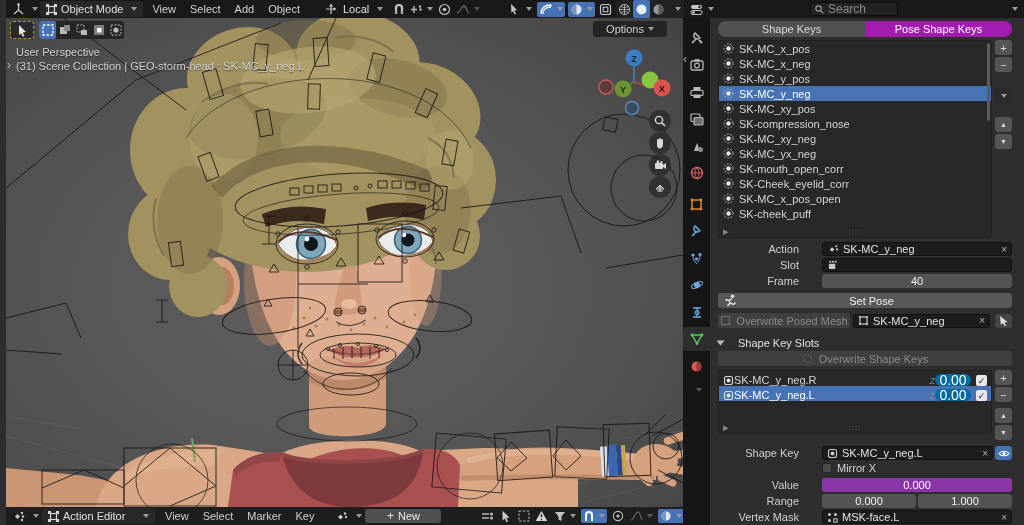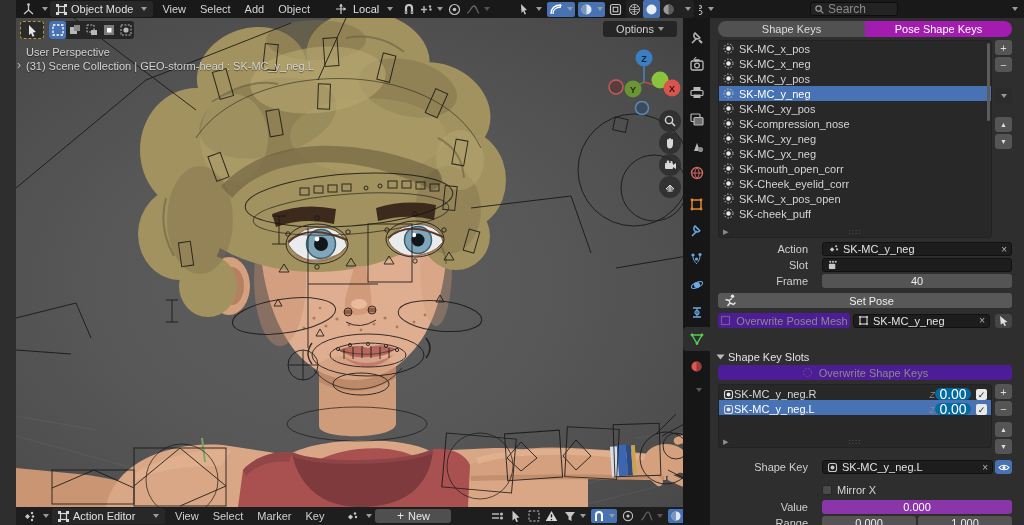--- a/index.html
+++ b/index.html
@@ -7,21 +7,21 @@
   body{font-family:"Liberation Sans","DejaVu Sans",sans-serif;font-size:11px;color:#d8d8d8;-webkit-font-smoothing:antialiased}
   .screen{position:relative;width:1024px;height:525px;overflow:hidden;background:#2e2e2e}
 
   
   .ch{width:0;height:0;border-left:3px solid transparent;border-right:3px solid transparent;border-top:4px solid #9a9a9a;display:inline-block;margin-left:4px;flex:none}
   .btn{display:flex;align-items:center;justify-content:center;background:#585858;border-radius:3px;color:#e6e6e6;cursor:default}
   .xx{color:#b5b5b5;font-size:10px;margin-left:4px;flex:none}
   .ellip{white-space:nowrap;overflow:hidden;text-overflow:ellipsis}
 
   
-  .left{position:absolute;left:16px;top:0;width:683px;height:432px}
+  .left{position:absolute;left:6px;top:0;width:683px;height:432px}
   .vph{position:absolute;left:0;top:0;width:683px;height:18px;background:#191919;display:flex;align-items:center;padding:0 5px;gap:2px;z-index:5}
   .vph .menu{padding:2px 7px;color:#d4d4d4}
   .dd{display:flex;align-items:center;background:#282828;border-radius:3px;padding:2px 6px;gap:4px;color:#e0e0e0}
   .vicon{width:15px;height:14px;display:inline-flex;align-items:center;justify-content:center;flex:none}
   .hl{background:#4772b3;border-radius:2px}
   .iconbtn{display:flex;align-items:center;padding:1px 2px;border-radius:2px}
   .sp{width:7px}
 
   .viewport{position:absolute;left:0;top:18px;width:683px;height:489px;overflow:hidden;
     background:radial-gradient(ellipse at 45% 55%,#5e5e5e 0%,#575757 45%,#4a4a4a 85%,#424242 100%)}
@@ -61,30 +61,30 @@
   .lrow.selected{background:#4772b3;color:#fff}
   .lfoot{position:absolute;bottom:0;left:0;right:0;height:11px;display:flex;align-items:center;color:#8a8a8a}
   .grip{position:absolute;left:50%;transform:translateX(-50%);bottom:1px;color:#666;font-size:8px;letter-spacing:1px}
   .btncol{width:17px;display:flex;flex-direction:column;gap:2px}
   .sqb{width:17px;height:15px;display:flex;align-items:center;justify-content:center;background:#555;border-radius:3px;color:#ddd;font-size:11px}
   .sqb.dark{background:#2b2b2b;margin-top:14px}
   .sqb .arr{font-size:7px;color:#ddd}
   .scrollbar{position:absolute;right:1px;top:2px;width:3px;height:78px;background:#5c5c5c;border-radius:2px}
 
   .frow{display:flex;align-items:center;margin-top:2px;height:14px}
-  .flabel{width:104px;text-align:right;padding-right:14px;color:#cfcfcf;flex:none}
+  .flabel{width:104px;text-align:right;padding-right:23px;color:#cfcfcf;flex:none}
   .fval{flex:1;display:flex;align-items:center;height:14px}
   .idfield{flex:1;display:flex;align-items:center;background:#1d1d1d;border:1px solid #111;border-radius:3px;height:14px;padding:0 4px;gap:4px;color:#e2e2e2}
   .numfield{flex:1;display:flex;align-items:center;justify-content:center;background:#545454;border-radius:3px;height:14px;color:#efefef}
   .slider{flex:1;display:flex;align-items:center;justify-content:center;border-radius:3px;height:14px;color:#fff}
   .wide{display:flex;align-items:center;height:15px;margin-top:5px}
   .setpose{flex:1;display:flex;align-items:center;background:#585858;border-radius:3px;height:15px;padding:0 6px}
   .setpose .lbl{flex:1;text-align:center;color:#eee}
-  .disab{background:#4c1d95;color:#8a8a8a}
-  .secthead{display:flex;align-items:center;gap:5px;margin-top:22px;height:14px;color:#e0e0e0}
+  .disab{background:#404040;color:#8a8a8a}
+  .secthead{display:flex;align-items:center;gap:15px;margin-top:8px;height:14px;color:#e0e0e0}
   .chev-open{width:0;height:0;border-top:4px solid transparent;border-bottom:4px solid transparent;border-left:5px solid #bbb;transform:rotate(90deg)}
   .srow{height:15px;display:flex;align-items:flex-end;padding:0 4px;color:#d6d6d6}
   .srow.selected{background:#4772b3;color:#fff}
   .drv{color:#8a8a8a;font-size:9px;font-style:italic;margin-left:auto}
   .chip{width:36px;height:12px;background:#0369a1;border-radius:6px;color:#fff;display:flex;align-items:center;justify-content:center;font-size:14px}
   .ck{width:11px;height:11px;background:#e9e9e9;border-radius:2px;color:#1a1a1a;font-size:9px;display:flex;align-items:center;justify-content:center;margin-left:5px}
   .cb{width:10px;height:10px;background:#4a4a4a;border:1px solid #252525;border-radius:2px;margin-right:5px}
   .eyebtn{width:17px;height:14px;background:#4772b3;border-radius:3px;display:flex;align-items:center;justify-content:center;margin-left:2px}
   .pickbtn{width:17px;height:14px;background:#454545;border-radius:3px;display:flex;align-items:center;justify-content:center;margin-left:2px}
   svg{display:block}
@@ -1028,21 +1028,21 @@
           </div>
           <span class="eyebtn">
               <svg width="12" height="9" viewBox="0 0 12 9">
                 <path d="M1 4.5 C3 1.5 9 1.5 11 4.5 C9 7.5 3 7.5 1 4.5 Z" fill="none" stroke="#fff" stroke-width="1.2"></path>
                 <circle cx="6" cy="4.5" r="1.6" fill="#fff"></circle>
               </svg>
             </span>
         </div>
       </div>
 
-      <div class="frow" style="margin-top:9px">
+      <div class="frow" style="margin-top:1px">
         <span class="flabel"></span>
         <div class="fval" style="justify-content:flex-start">
           <span class="cb"></span>
           <span style="color:#d5d5d5">Mirror X</span>
         </div>
       </div>
 
       <div class="frow" style="margin-top:3px">
         <span class="flabel">Value</span>
         <div class="fval">

